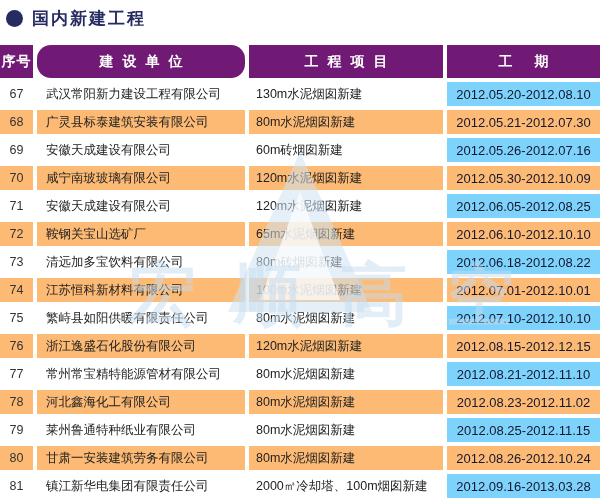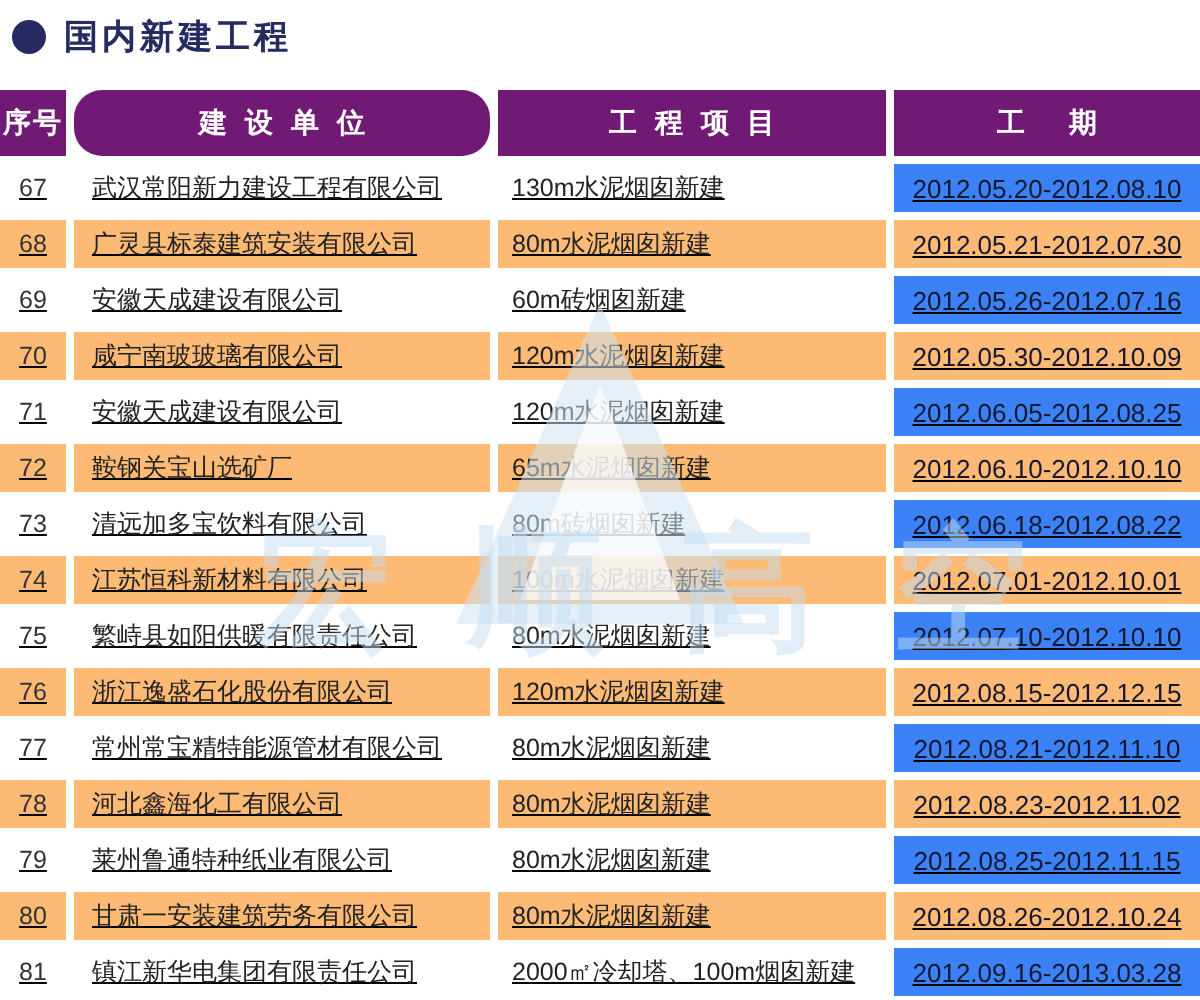--- a/index.html
+++ b/index.html
@@ -20,28 +20,28 @@
   .hcell.c-project{letter-spacing:9px;padding-left:9px;font-family:Liberation Serif, serif;}
   .hcell.c-period{letter-spacing:22px;padding-left:22px;}
 
   
   .c-no{width:33px;}
   .c-company{width:208px;}
   .c-project{width:194px;}
   .c-period{width:153px;}
 
   
-  .tbody{position:absolute;top:82px;left:0;display:flex;flex-direction:column;row-gap:4px;text-decoration:underline;}
+  .tbody{position:absolute;top:82px;left:0;display:flex;flex-direction:column;row-gap:4px;}
   .trow{display:flex;column-gap:4px;}
   .cell{height:24px;display:flex;align-items:center;font-size:12.5px;color:#222222;
         background:#ffffff;box-sizing:border-box;overflow:hidden;white-space:nowrap;}
   .cell.c-no{justify-content:center;color:#333333;font-size:12.5px;}
   .cell.c-company{padding-left:9px;}
   .cell.c-project{padding-left:7px;}
-  .cell.c-period{justify-content:center;background:#3b82f6;color:#14172e;font-size:13px;}
+  .cell.c-period{justify-content:center;background:#7dd3fc;color:#14172e;font-size:13px;}
   .trow.alt .cell{background:#fdba74;}
 
   
   .watermark{position:absolute;left:0;top:0;width:600px;height:500px;pointer-events:none;z-index:5;}
 </style>
 </head>
 <body>
 
 <div class="page">
 

